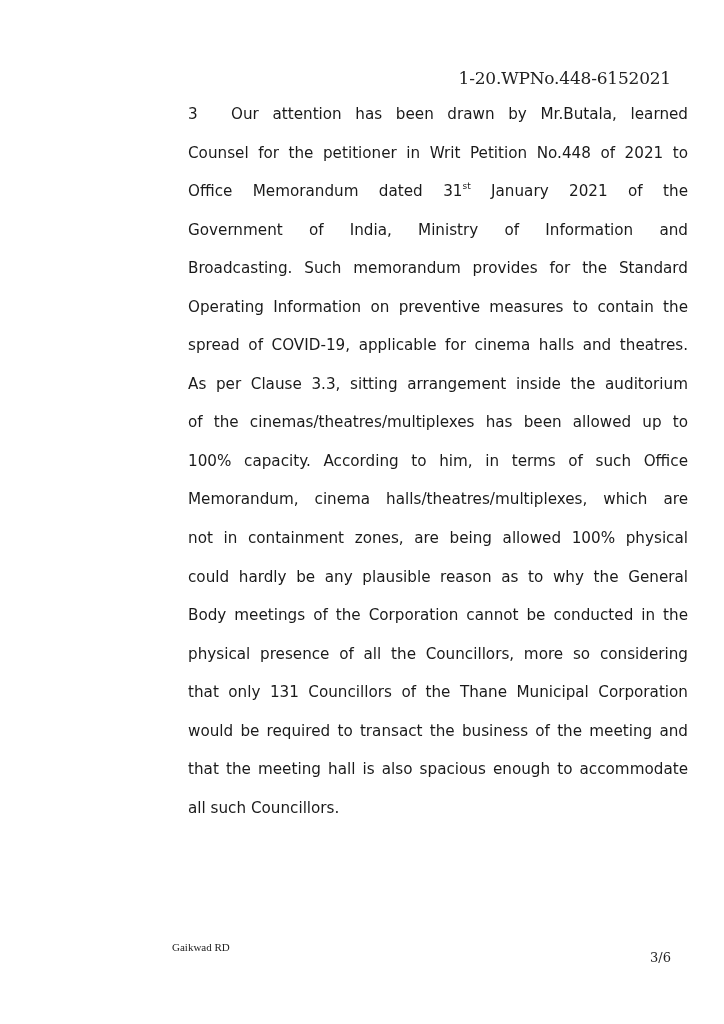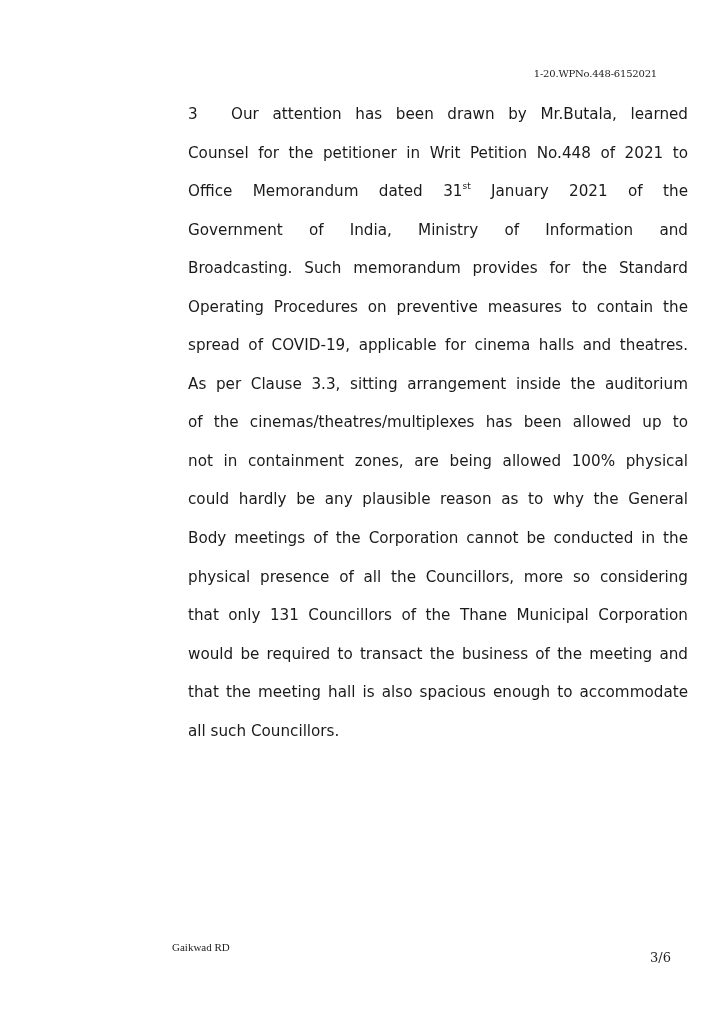--- a/index.html
+++ b/index.html
@@ -10,23 +10,23 @@
     body {
       width: 724px;
       height: 1024px;
       position: relative;
       overflow: hidden;
       color: #1a1a1a;
     }
     .header-ref {
       position: absolute;
       top: 68px;
-      right: 67px;
+      right: 53px;
       font-family: "DejaVu Serif", serif;
-      font-size: 10px;
+      font-size: 17px;
       letter-spacing: -0.2px;
       color: #222;
     }
     .body-text {
       position: absolute;
       top: 95px;
       left: 188px;
       width: 500px;
       font-family: "DejaVu Sans", sans-serif;
       font-size: 15.2px;
@@ -76,24 +76,26 @@
 <body>
 
 <div class="header-ref">1-20.WPNo.448-6152021</div>
 
 <div class="body-text">
   <span class="line"><span class="para-num">3</span><span>Our attention has been drawn by Mr.Butala, learned</span></span>
   <span class="line">Counsel for the petitioner in Writ Petition No.448 of 2021 to</span>
   <span class="line"><span>Office Memorandum dated 31</span><sup>st</sup><span> January 2021 of the</span></span>
   <span class="line">Government of India, Ministry of Information and</span>
   <span class="line">Broadcasting.  Such memorandum provides for the Standard</span>
-  <span class="line">Operating Procedures on preventive measures to contain the</span>
+  <span class="line">Operating Information on preventive measures to contain the</span>
   <span class="line">spread of COVID-19, applicable for cinema halls and theatres.</span>
   <span class="line">As per Clause 3.3, sitting arrangement inside the auditorium</span>
   <span class="line">of the cinemas/theatres/multiplexes has been allowed up to</span>
+  <span class="line">100% capacity. According to him, in terms of such Office</span>
+  <span class="line">Memorandum, cinema halls/theatres/multiplexes, which are</span>
   <span class="line">not in containment zones, are being allowed 100% physical</span>
   <span class="line">could hardly be any plausible reason as to why the General</span>
   <span class="line">Body meetings of the Corporation cannot be conducted in the</span>
   <span class="line">physical presence of all the Councillors, more so considering</span>
   <span class="line">that only 131 Councillors of the Thane Municipal Corporation</span>
   <span class="line">would be required to transact the business of the meeting and</span>
   <span class="line">that the meeting hall is also spacious enough to accommodate</span>
   <span class="line last">all such Councillors.</span>
 </div>
 

